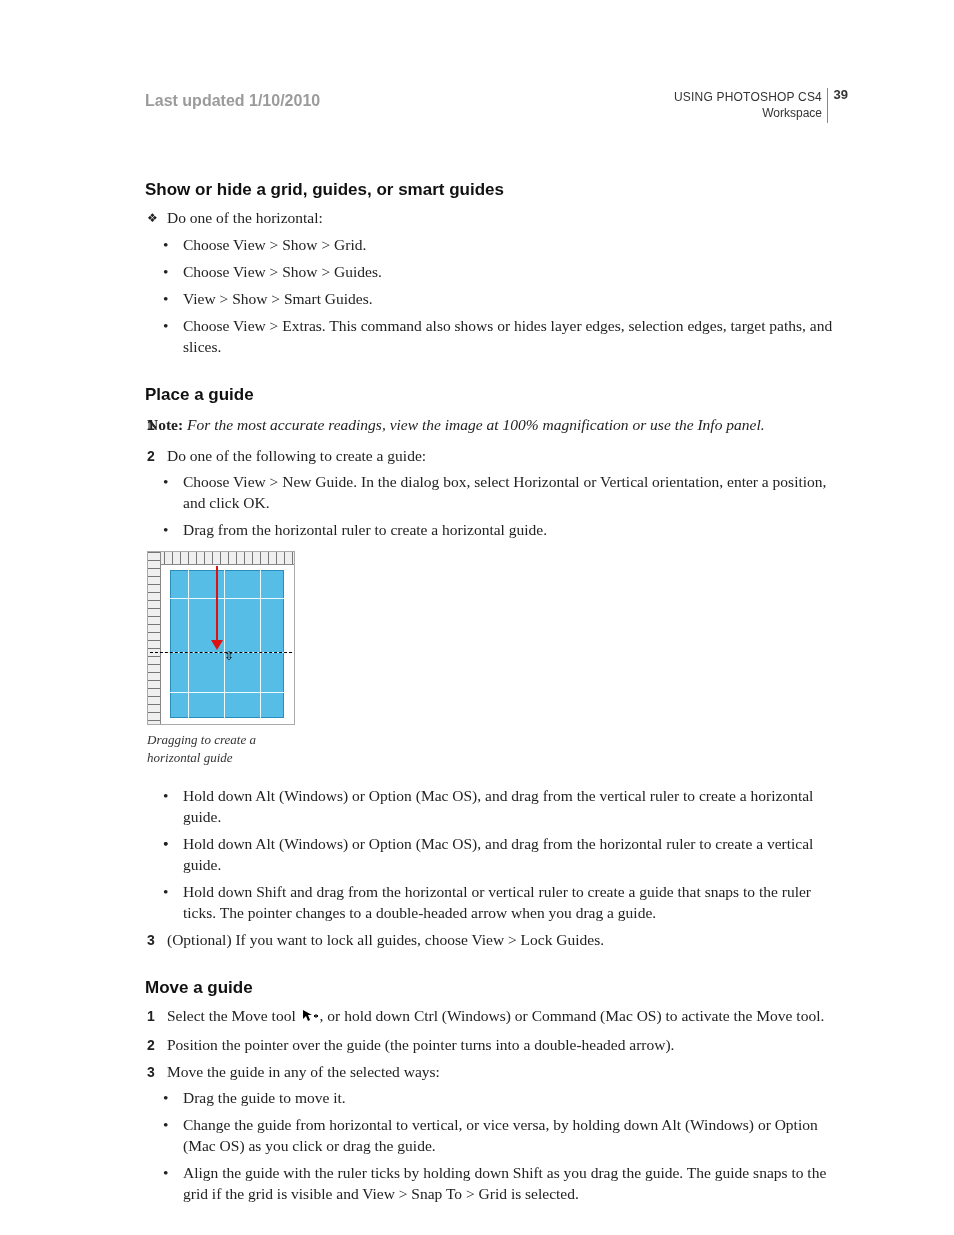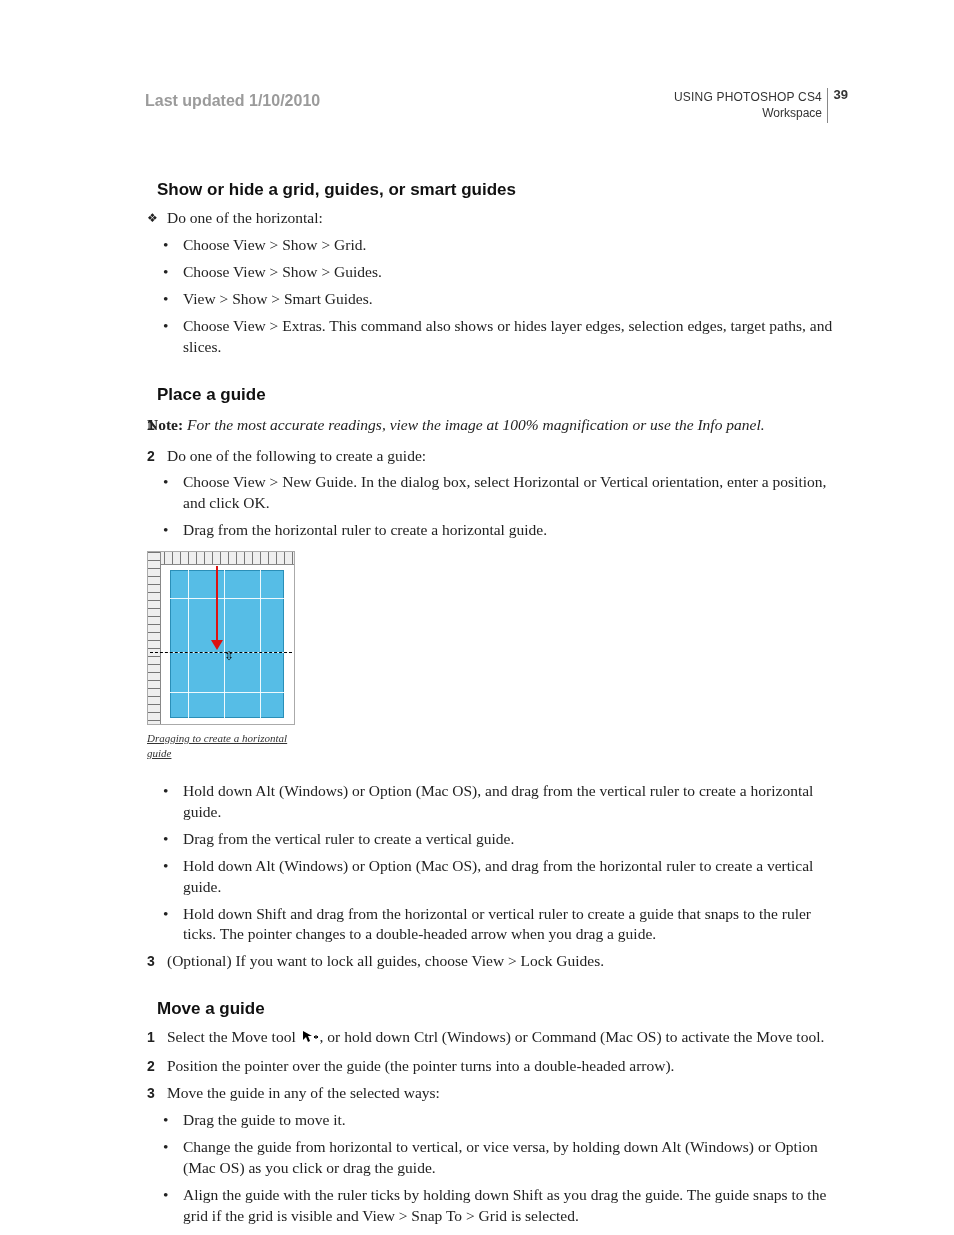--- a/index.html
+++ b/index.html
@@ -58,21 +58,21 @@
     font-size: 13px;
   }
   .doc-title { letter-spacing: 0.2px; }
   .section-name { font-weight: 400; text-align: right; }
 
   
   h2.sec {
     font-family: "Myriad Pro", "Segoe UI", Arial, sans-serif;
     font-weight: 700;
     font-size: 17px;
-    margin: 0 0 6px 12px;
+    margin: 0 0 6px 0;
     color: #111;
   }
   .block { margin-bottom: 26px; }
 
   
   .indent-area { margin-left: 2px; }
   .li {
     position: relative;
     padding-left: 20px;
     margin: 6px 0;
@@ -159,24 +159,23 @@
   }
   .split-cursor {
     position: absolute;
     left: 76px; top: 96px;
     font-size: 12px;
     font-family: Arial, sans-serif;
     color: #000;
   }
   .fig-caption {
     font-style: italic;
-    font-size: 11px;
+    font-size: 13px;
     color: #333;
     margin-top: 6px;
-    text-decoration: underline;
   }
 
   
   .move-icon {
     display: inline-block;
     vertical-align: -2px;
     margin: 0 2px;
   }
 </style>
 </head>
@@ -264,21 +263,20 @@
       </div>
 
       <div style="height:10px"></div>
 
       <div class="li sub">
         <span class="mk">•</span>
         <span>Hold down Alt (Windows) or Option (Mac OS), and drag from the vertical ruler to create a horizontal guide.</span>
       </div>
       <div class="li sub">
         <span class="mk">•</span>
-        <span>Drag from the vertical ruler to create a vertical guide.</span>
       </div>
       <div class="li sub">
         <span class="mk">•</span>
         <span>Hold down Alt (Windows) or Option (Mac OS), and drag from the horizontal ruler to create a vertical guide.</span>
       </div>
       <div class="li sub">
         <span class="mk">•</span>
         <span>Hold down Shift and drag from the horizontal or vertical ruler to create a guide that snaps to the ruler ticks. The pointer changes to a double-headed arrow when you drag a guide.</span>
       </div>
       <div class="li">

